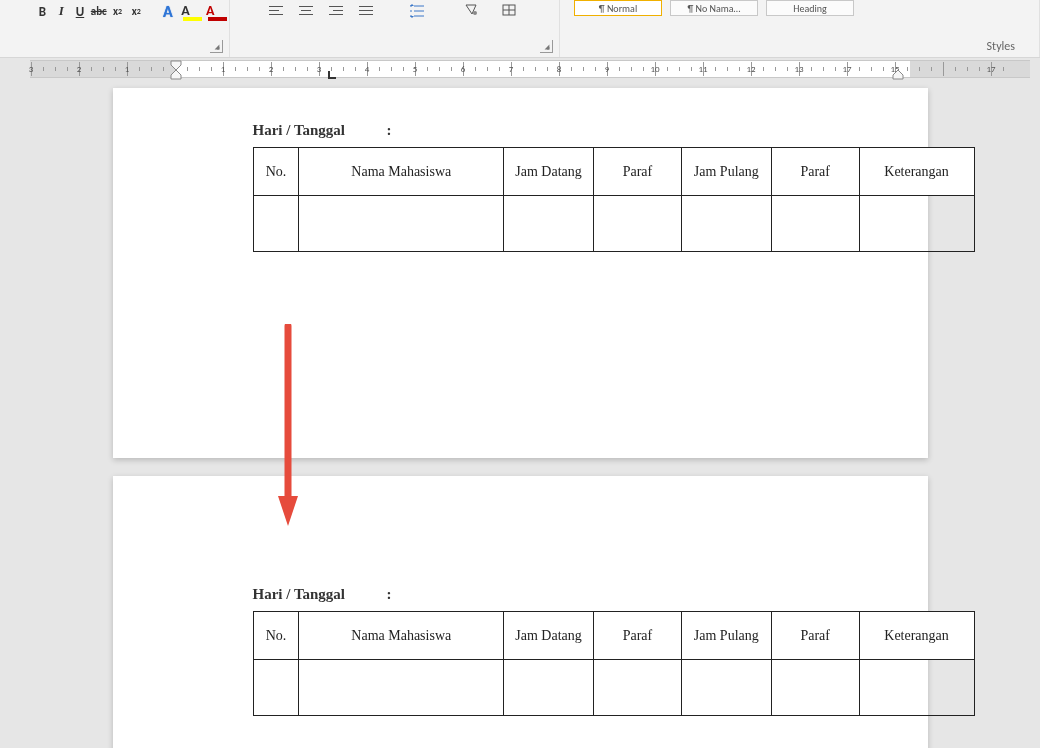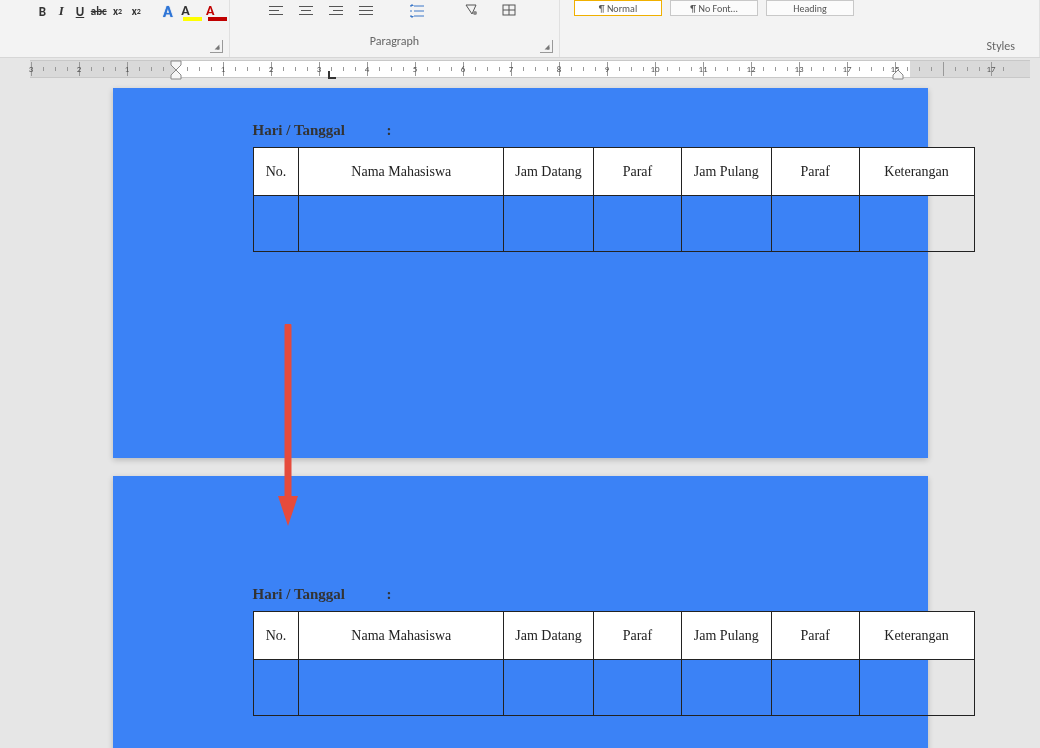--- a/index.html
+++ b/index.html
@@ -136,21 +136,21 @@
   .work-area {
     position: absolute;
     top: 80px;
     left: 0; right: 0; bottom: 0;
     overflow: auto;
     background: #e6e6e6;
   }
   .page {
     width: 815px;
     margin: 8px auto 18px auto;
-    background: #3b82f6;
+    background: #ffffff;
     box-shadow: 0 2px 6px rgba(0,0,0,.2);
     position: relative;
   }
   .page.top {
     padding: 34px 80px 180px 140px;
     min-height: 370px;
   }
   .page.bot {
     padding: 110px 80px 40px 140px;
     min-height: 280px;
@@ -274,28 +274,27 @@
           </svg>
       </span>
       <span class="ribbon-icon med">
         <svg width="16" height="14">
             <rect x="1" y="1" width="12" height="10" fill="none" stroke="#555"></rect>
             <line x1="1" y1="6" x2="13" y2="6" stroke="#555"></line>
             <line x1="7" y1="1" x2="7" y2="11" stroke="#555"></line>
           </svg>
       </span>
     </div>
-    <div class="ribbon-label">Paragraph</div>
     <span class="dlg-launch"></span>
   </div>
 
   <div class="ribbon-group grp-styles">
     <div class="styles-row" style="padding-left:14px;">
       <div class="style-thumb sel">¶ Normal</div>
-      <div class="style-thumb">¶ No Font…</div>
+      <div class="style-thumb">¶ No Nama…</div>
       <div class="style-thumb">Heading</div>
     </div>
     <div class="ribbon-label" style="text-align:right; padding-right:24px;">Styles</div>
   </div>
 </div>
 
 <div class="ruler-wrap">
   <div class="ruler">
     <div class="ruler-shade-left"></div>
     <div class="ruler-shade-right"></div>

